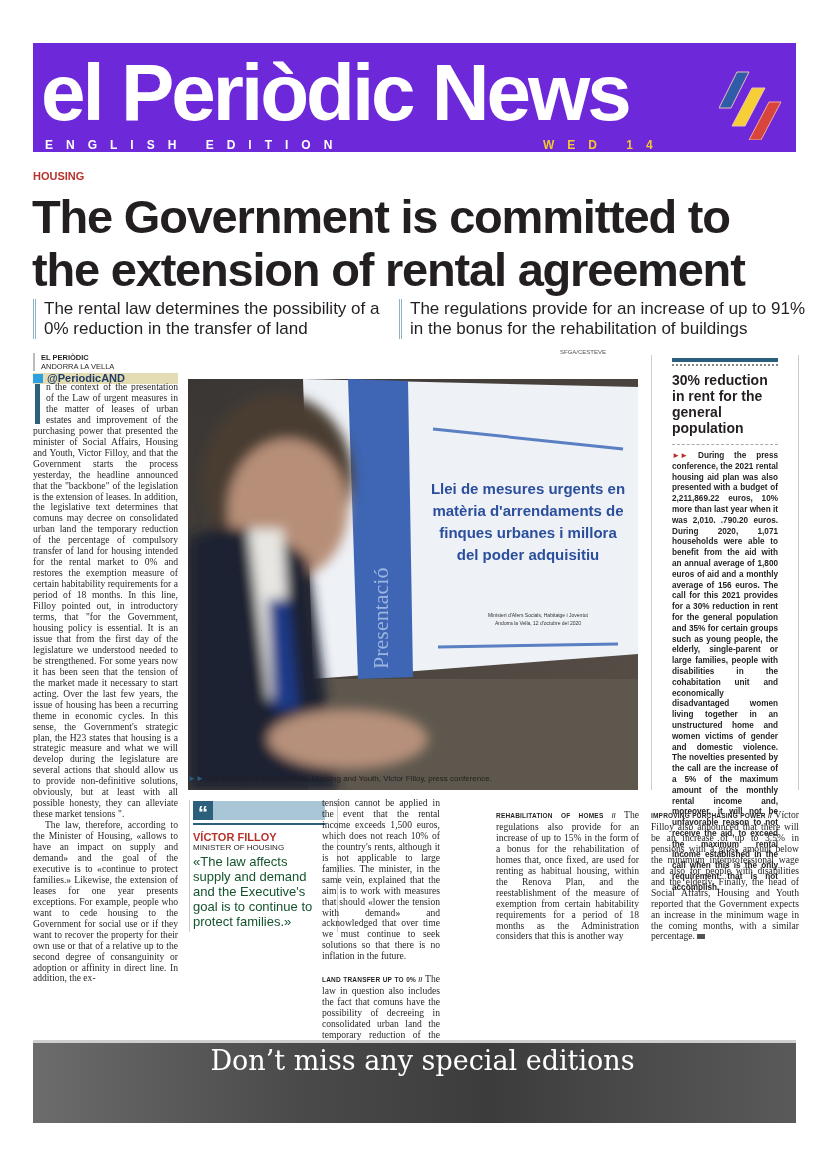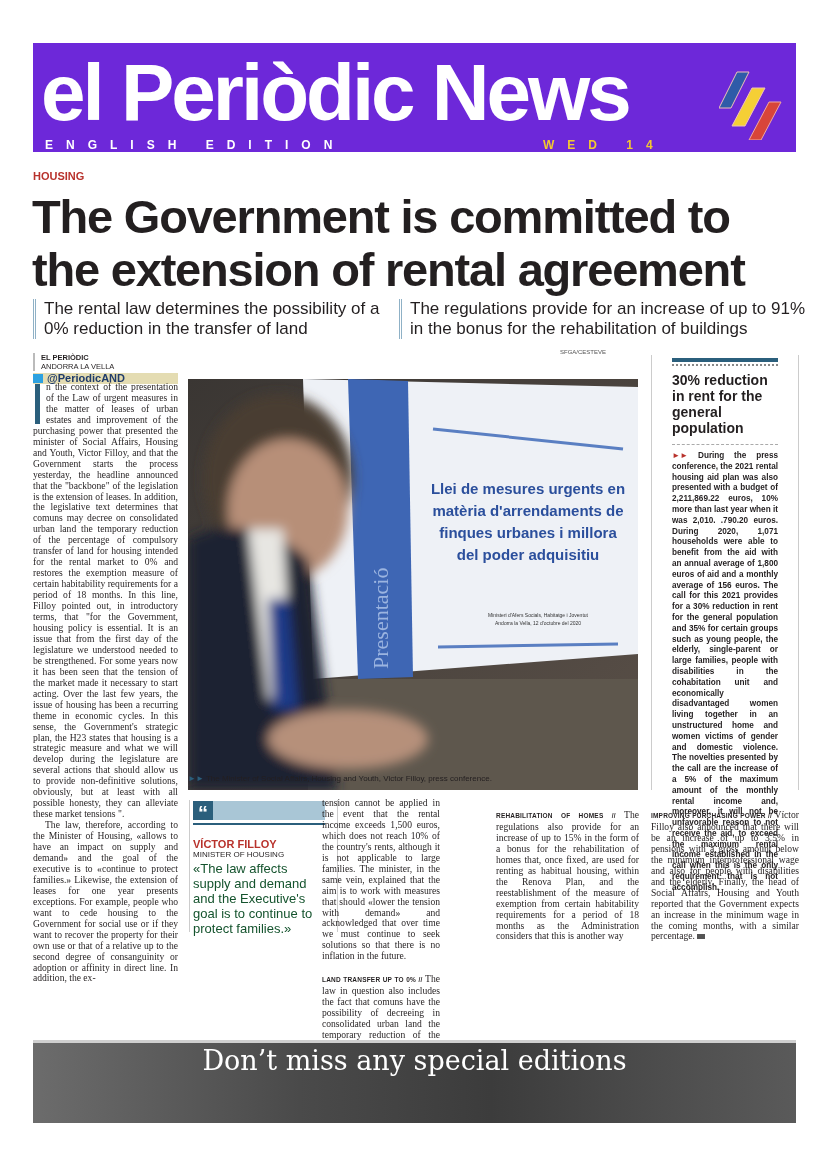--- a/index.html
+++ b/index.html
@@ -43,37 +43,37 @@
   .sidebar h3 { margin:6px 0 0 0; font-size:14px; line-height:16px; font-weight:bold; color:#231f20; }
   .sidebar .dots2 { border-top:1px dashed #aaa; margin:8px 0 6px 0; }
   .sidebar .stext { font-family:"Liberation Sans", sans-serif; font-weight:bold; font-size:8.2px; line-height:10.8px; color:#231f20; text-align:justify; }
   .sidebar .arr { color:#b8322c; }
 
   
   .quote { position:absolute; left:193px; top:801px; width:132px; }
   .qbar { height:19px; background:#a9c6d6; position:relative; }
   .qmark { position:absolute; left:0; top:0; width:20px; height:19px; background:#2b5f7c; color:#fff; font-weight:bold; font-size:20px; line-height:24px; text-align:center; }
   .qline { height:2px; background:#2b5f7c; margin-top:3px; }
-  .qname { font-weight:bold; font-size:11px; color:#b8322c; margin-top:13px; }
+  .qname { font-weight:bold; font-size:11px; color:#b8322c; margin-top:6px; }
   .qrole { font-size:8px; color:#231f20; }
   .qtext { font-size:13px; line-height:15px; color:#14532d; margin-top:2px; }
   .qborder { position:absolute; left:189px; top:800px; width:1px; height:132px; background:#ccc; }
   .qborder2 { position:absolute; left:337px; top:800px; width:1px; height:132px; background:#ccc; }
 
   .col2 { position:absolute; left:322px; top:798px; width:118px; }
   .col3 { position:absolute; left:496px; top:798px; width:143px; }
   .col4 { position:absolute; left:651px; top:798px; width:148px; }
   .lead-in { font-family:"Liberation Sans", sans-serif; font-weight:bold; font-size:6.5px; letter-spacing:0.2px; }
   .gap { height:12px; }
   .end-mark { display:inline-block; width:8px; height:5px; background:#555; }
 
   
   .banner { position:absolute; left:33px; top:1040px; width:763px; height:80px; background:linear-gradient(90deg,#6c6c6c 0%,#4a4a4a 35%,#3c3c3c 60%,#5a5a5a 100%); border-top:3px solid #cfcfcf; }
   .banner-line1, .banner-line2 { position:absolute; width:100%; text-align:center; font-family:"DejaVu Serif", serif; color:#fff; font-size:27px; }
-  .banner-line1 { top:2px; }
+  .banner-line1 { top:2px;padding-left:8px; }
   .banner-line2 { top:38px; }
   .banner .brand { color:#c0302b; font-weight:bold; }
 </style>
 </head>
 <body>
 
 <div class="masthead">
   <div class="mast-title">el Periòdic News</div>
   <div class="mast-edition">ENGLISH EDITION</div>
   <div class="mast-date">WED 14</div>

